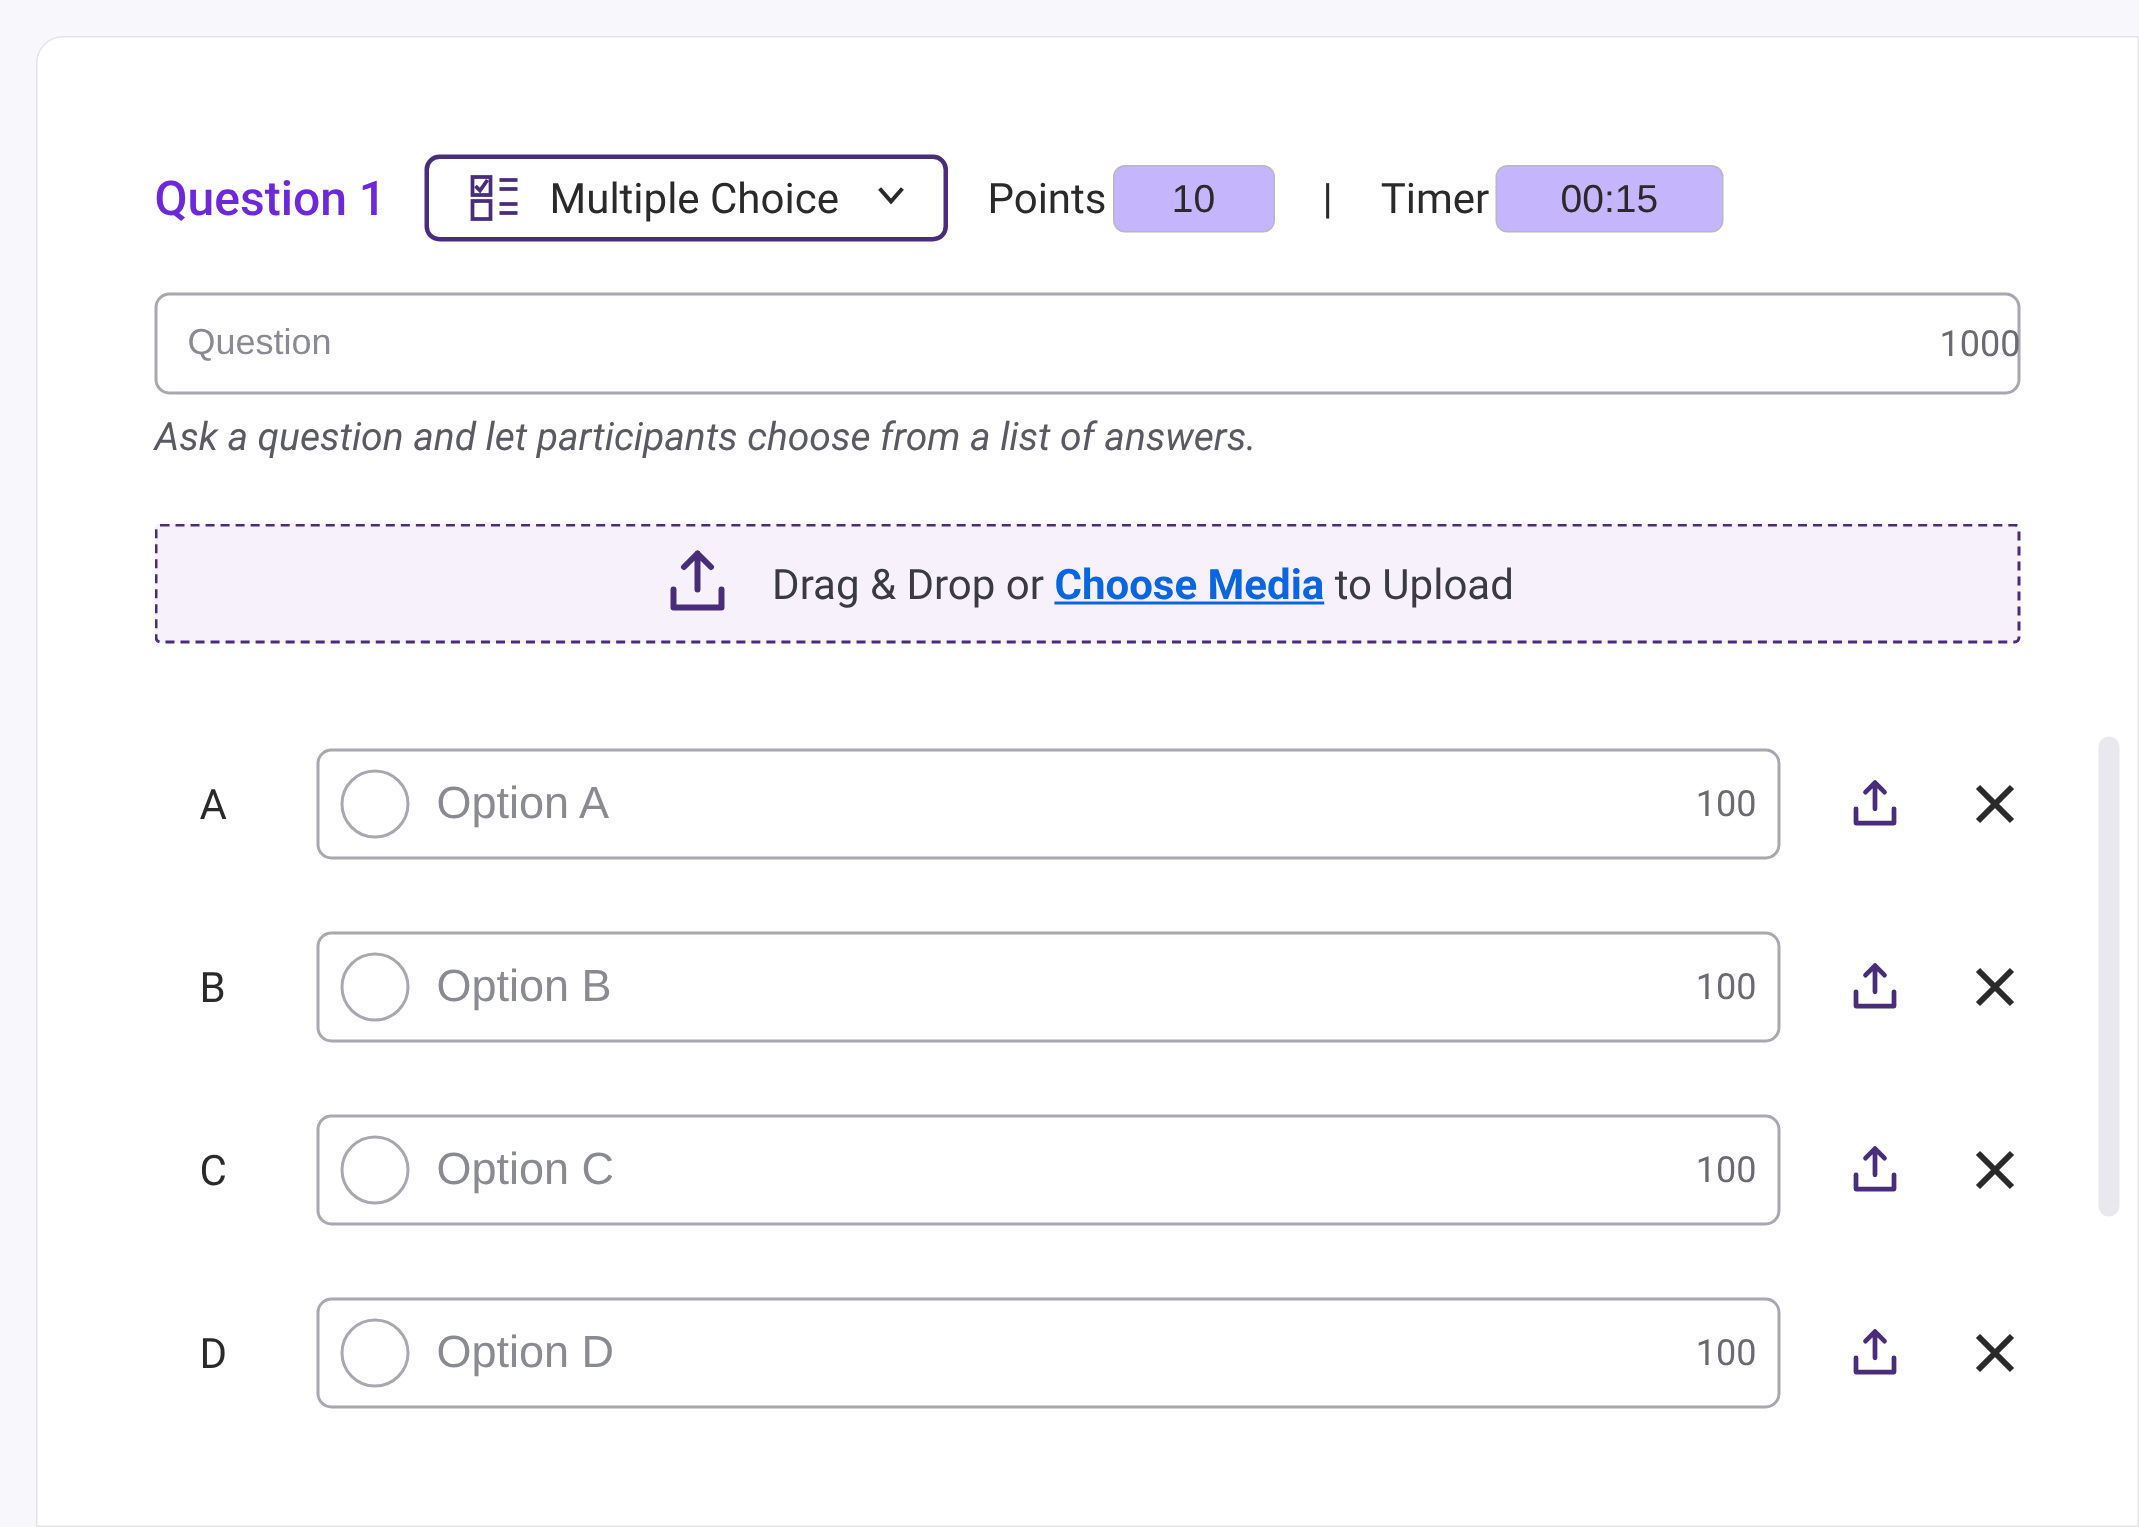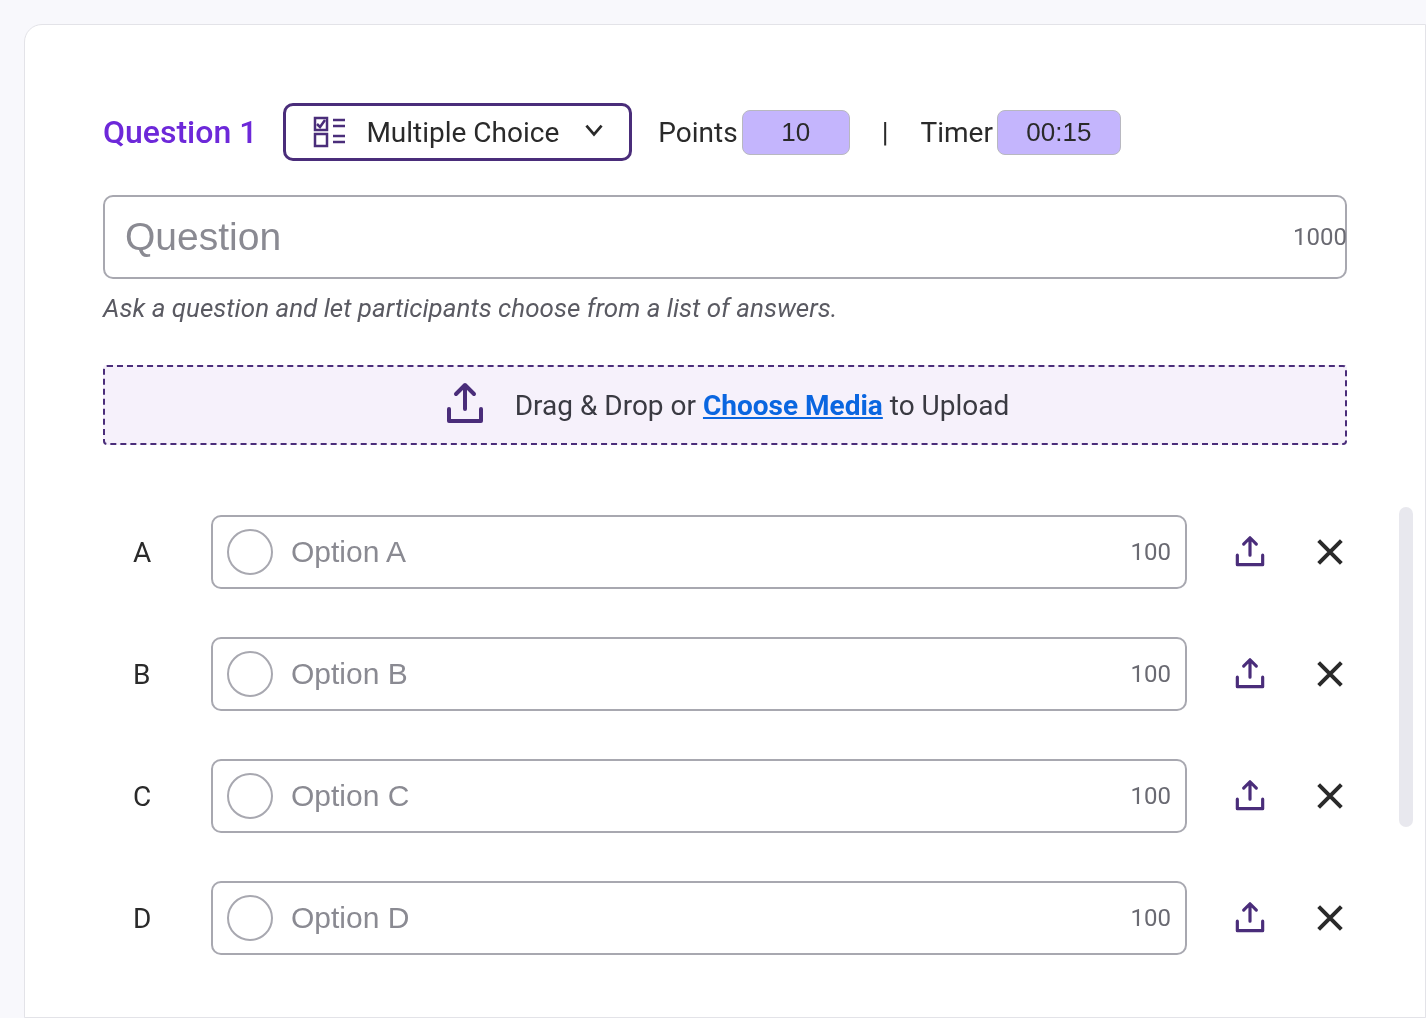--- a/index.html
+++ b/index.html
@@ -62,36 +62,36 @@
     .meta-input {
       border: 1.5px solid #b8b8c0;
       border-radius: 8px;
       padding: 6px 0;
       width: 108px;
       text-align: center;
       font-size: 26px;
       color: #2a2a2a;
       background: #c4b5fd;
     }
-    .timer-input { width: 124px; }
+    .timer-input { width: 152px; }
     .divider-pipe {
       font-size: 28px;
       color: #2a2a2a;
       padding: 0 6px;
     }
     .question-input-wrap {
       position: relative;
       margin-bottom: 14px;
     }
     .question-input {
       width: 100%;
       border: 2px solid #a8a8b0;
       border-radius: 10px;
       padding: 18px 100px 18px 20px;
-      font-size: 39px;
+      font-size: 24px;
       color: #2a2a2a;
       background: #fff;
     }
     .question-input::placeholder { color: #8a8a92; }
     .char-count {
       position: absolute;
       right: 0;
       top: 50%;
       transform: translateY(-50%);
       font-size: 24px;

